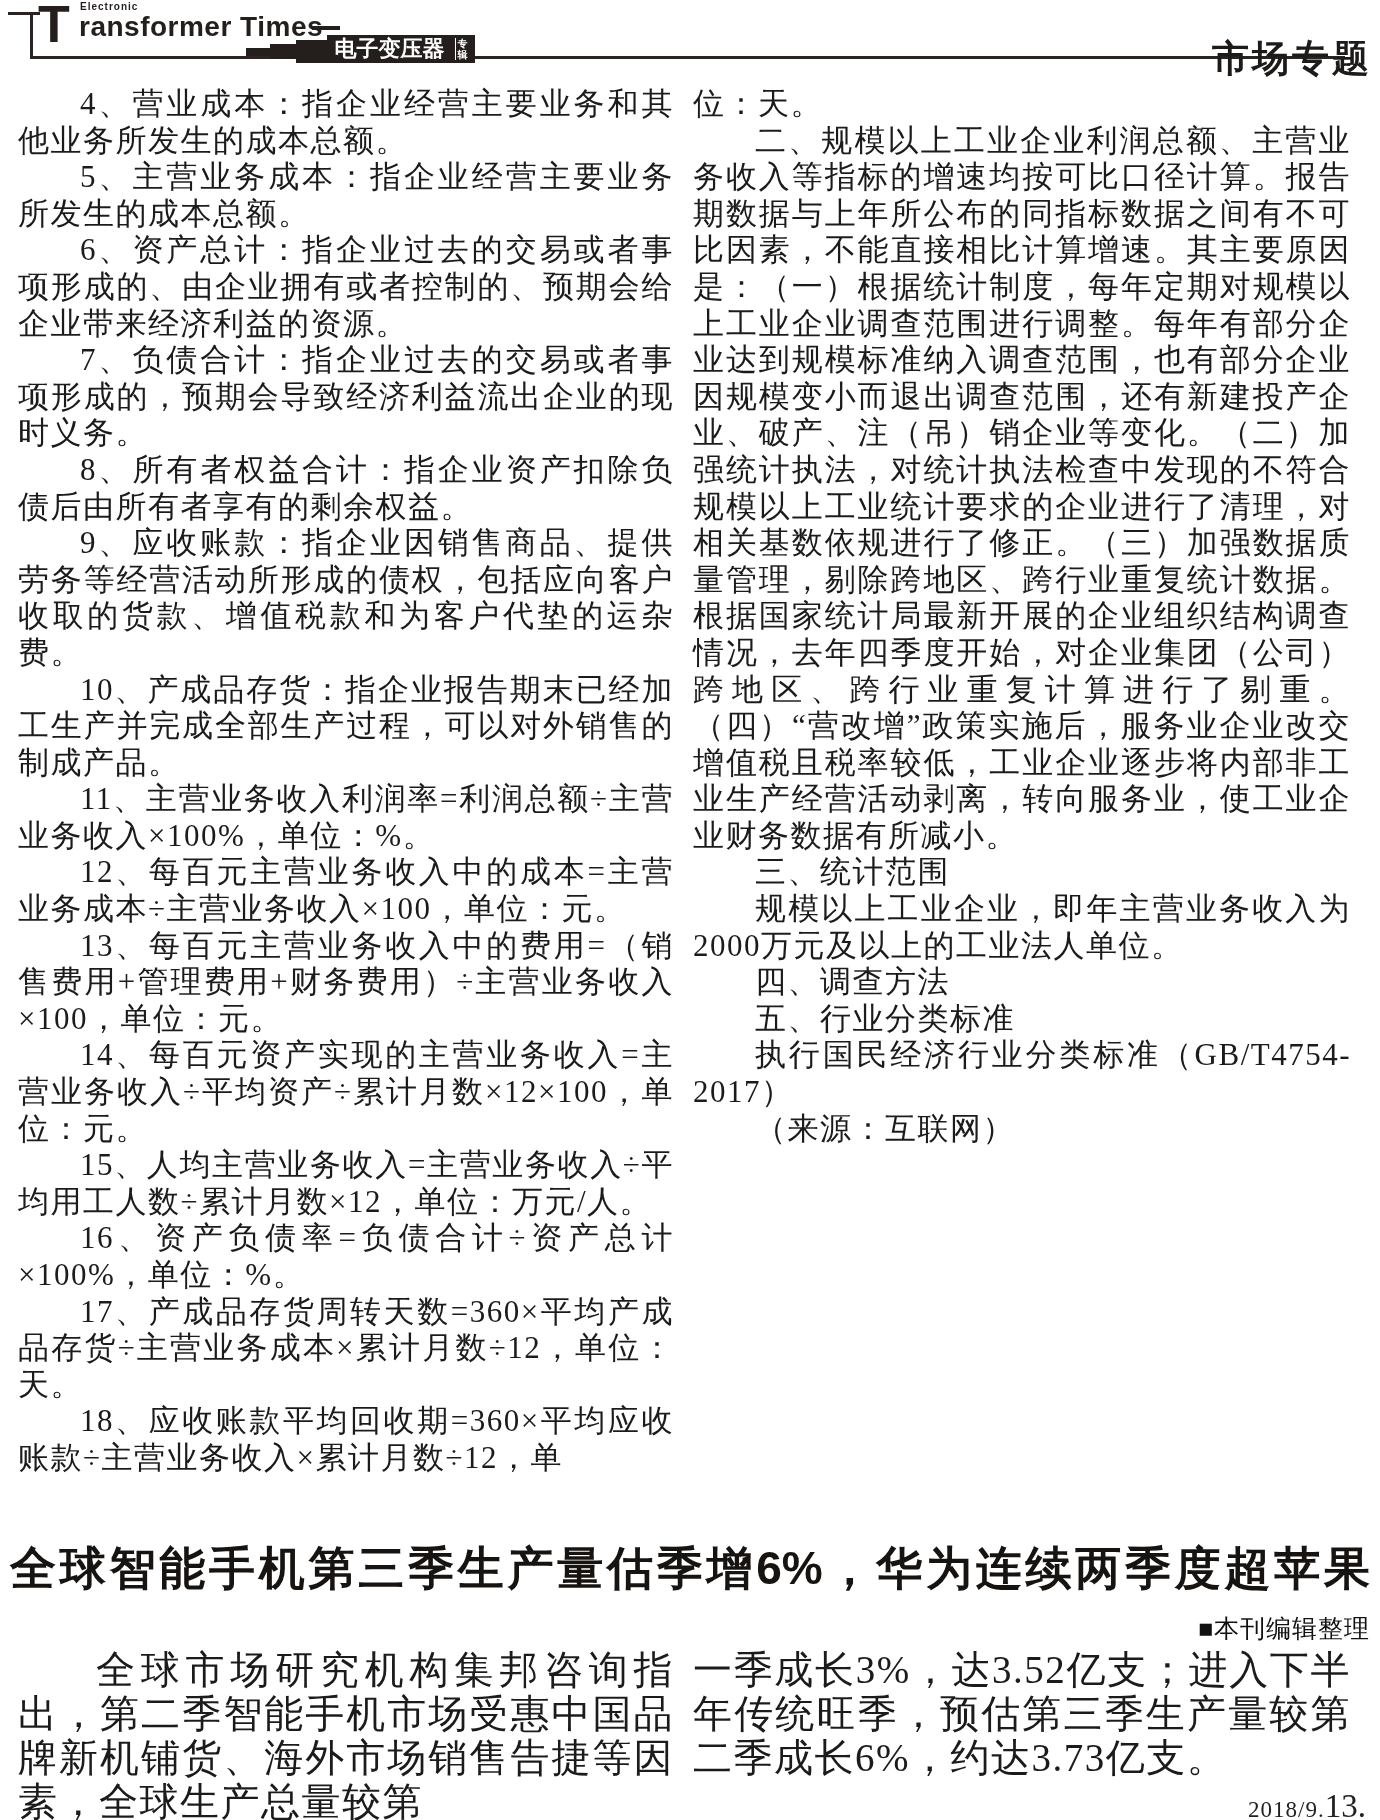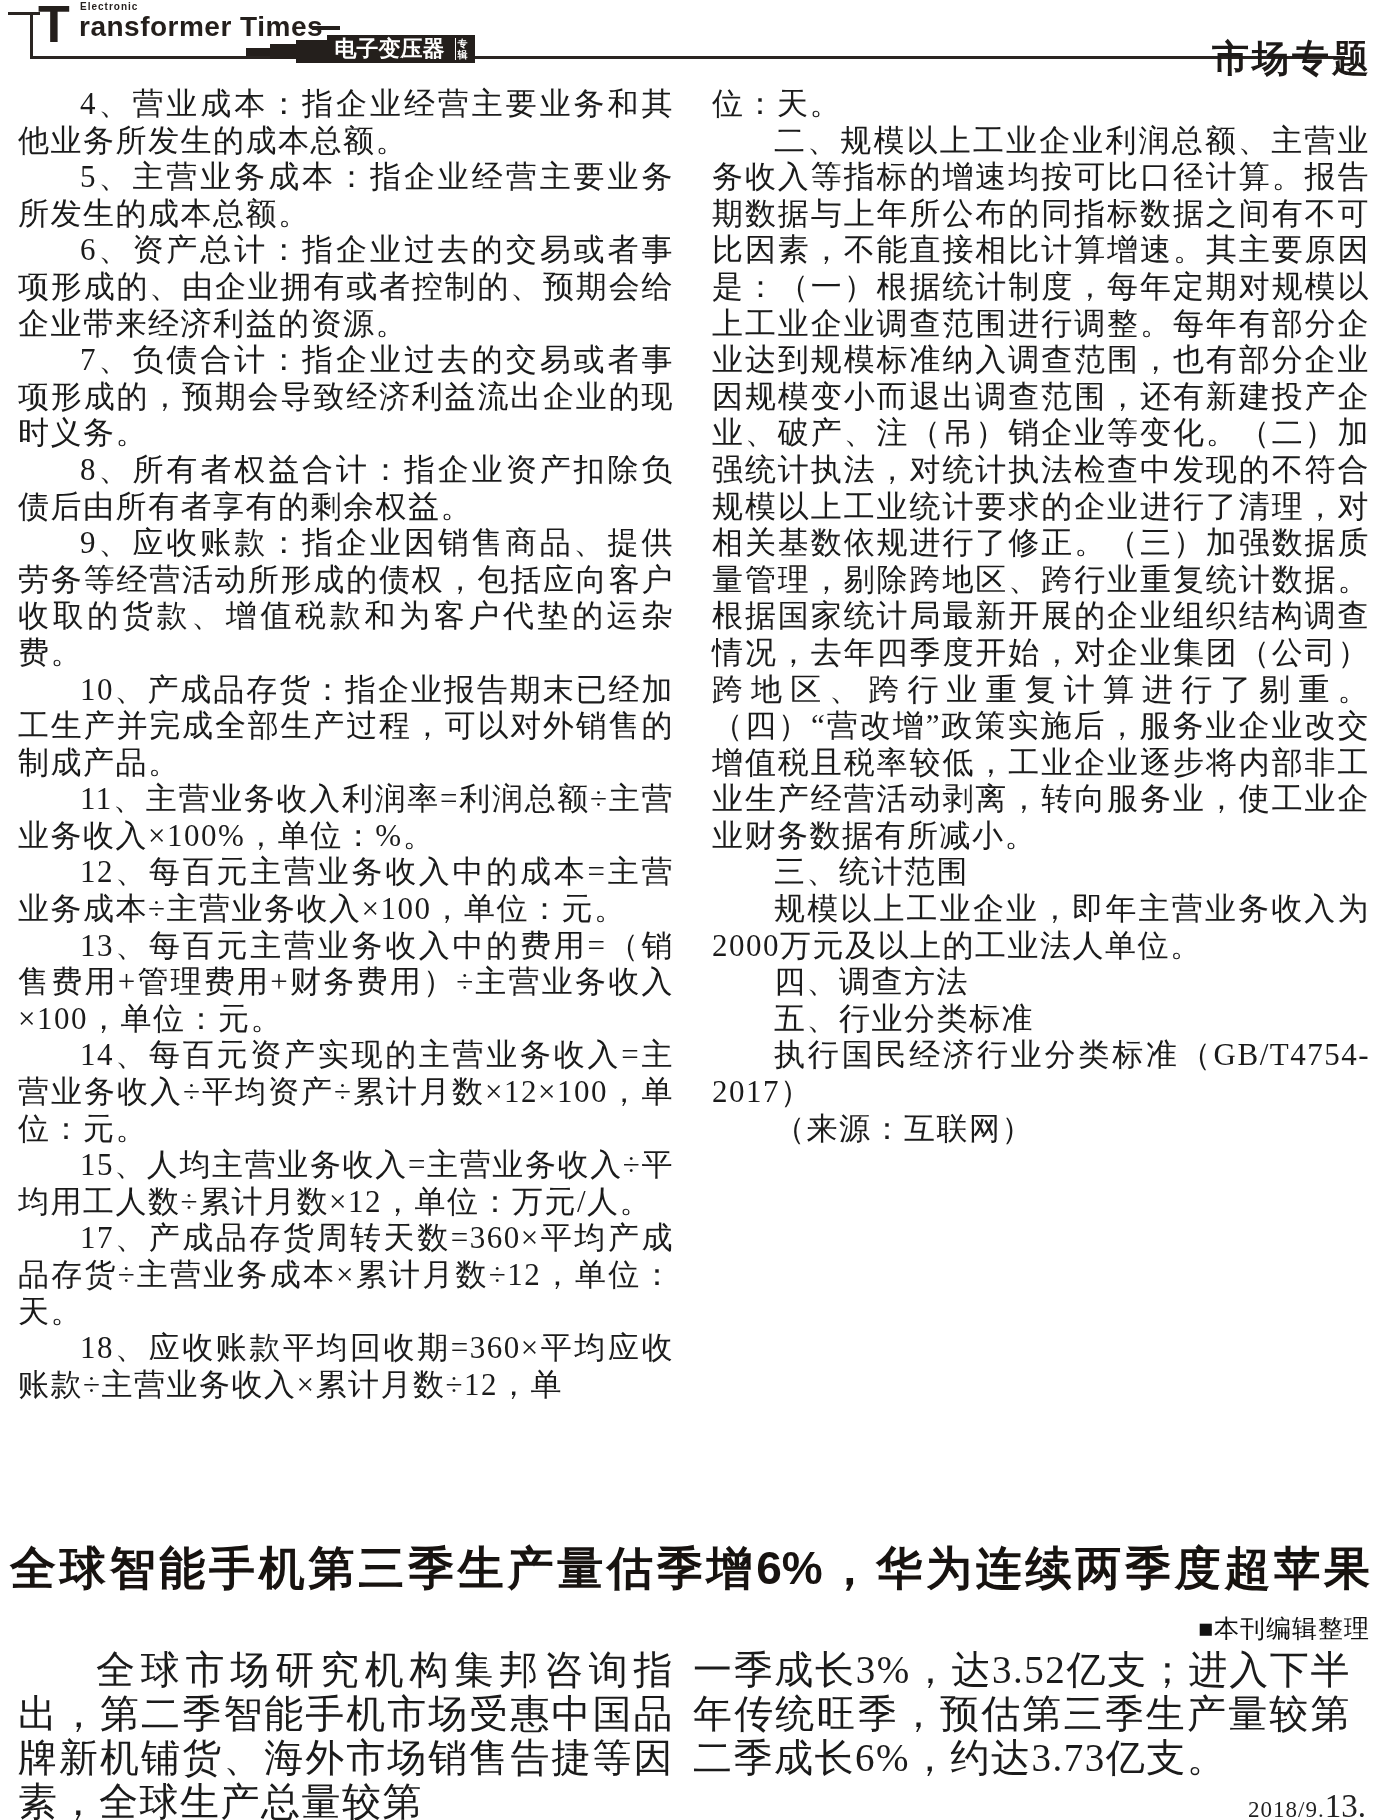--- a/index.html
+++ b/index.html
@@ -29,21 +29,21 @@
     font-size:22px;letter-spacing:0px;line-height:1;}
   .banner-tag{display:flex;flex-direction:column;color:#fff;
     font-family:"Liberation Sans",sans-serif;font-weight:bold;font-size:10px;line-height:11px;
     border-left:1px solid #fff;padding-left:2px;}
   .section-label{position:absolute;right:8px;top:16px;font-family:"Liberation Sans",sans-serif;
     font-weight:bold;font-size:37px;letter-spacing:3px;color:#1d1a18;margin-top:18px;}
   
   .col{position:absolute;top:86px;width:656px;font-size:31px;line-height:36.6px;
     letter-spacing:1.5px;text-align:justify;text-justify:inter-character;}
   .col-left{left:18px;}
-  .col-right{left:712px;width:658px;}
+  .col-right{left:693px;width:658px;}
   .para{margin:0;text-indent:2em;}
   .para.cont{text-indent:0;}
   
   .a2-title{position:absolute;left:10px;top:1542px;width:1360px;
     font-family:Liberation Sans, sans-serif;font-weight:bold;font-size:46px;
     color:#171310;text-align:justify;text-align-last:justify;line-height:1.15;}
   .a2-byline{position:absolute;right:10px;top:1612px;font-size:25px;letter-spacing:1px;
     color:#111;}
   .col2{position:absolute;top:1648px;width:656px;font-size:39px;line-height:44px;
     letter-spacing:1.5px;text-align:justify;text-justify:inter-character;}
@@ -85,20 +85,21 @@
     <p class="para">6、资产总计：指企业过去的交易或者事项形成的、由企业拥有或者控制的、预期会给企业带来经济利益的资源。</p>
     <p class="para">7、负债合计：指企业过去的交易或者事项形成的，预期会导致经济利益流出企业的现时义务。</p>
     <p class="para">8、所有者权益合计：指企业资产扣除负债后由所有者享有的剩余权益。</p>
     <p class="para">9、应收账款：指企业因销售商品、提供劳务等经营活动所形成的债权，包括应向客户收取的货款、增值税款和为客户代垫的运杂费。</p>
     <p class="para">10、产成品存货：指企业报告期末已经加工生产并完成全部生产过程，可以对外销售的制成产品。</p>
     <p class="para">11、主营业务收入利润率=利润总额÷主营业务收入×100%，单位：%。</p>
     <p class="para">12、每百元主营业务收入中的成本=主营业务成本÷主营业务收入×100，单位：元。</p>
     <p class="para">13、每百元主营业务收入中的费用=（销售费用+管理费用+财务费用）÷主营业务收入×100，单位：元。</p>
     <p class="para">14、每百元资产实现的主营业务收入=主营业务收入÷平均资产÷累计月数×12×100，单位：元。</p>
     <p class="para">15、人均主营业务收入=主营业务收入÷平均用工人数÷累计月数×12，单位：万元/人。</p>
+    <p class="para">16、资产负债率=负债合计÷资产总计×100%，单位：%。</p>
     <p class="para">17、产成品存货周转天数=360×平均产成品存货÷主营业务成本×累计月数÷12，单位：天。</p>
     <p class="para">18、应收账款平均回收期=360×平均应收账款÷主营业务收入×累计月数÷12，单</p>
   </div>
 <div class="col col-right">
     <p class="para cont">位：天。</p>
     <p class="para">二、规模以上工业企业利润总额、主营业务收入等指标的增速均按可比口径计算。报告期数据与上年所公布的同指标数据之间有不可比因素，不能直接相比计算增速。其主要原因是：（一）根据统计制度，每年定期对规模以上工业企业调查范围进行调整。每年有部分企业达到规模标准纳入调查范围，也有部分企业因规模变小而退出调查范围，还有新建投产企业、破产、注（吊）销企业等变化。（二）加强统计执法，对统计执法检查中发现的不符合规模以上工业统计要求的企业进行了清理，对相关基数依规进行了修正。（三）加强数据质量管理，剔除跨地区、跨行业重复统计数据。根据国家统计局最新开展的企业组织结构调查情况，去年四季度开始，对企业集团（公司）跨地区、跨行业重复计算进行了剔重。（四）“营改增”政策实施后，服务业企业改交增值税且税率较低，工业企业逐步将内部非工业生产经营活动剥离，转向服务业，使工业企业财务数据有所减小。</p>
     <p class="para">三、统计范围</p>
     <p class="para">规模以上工业企业，即年主营业务收入为2000万元及以上的工业法人单位。</p>
     <p class="para">四、调查方法</p>
     <p class="para">五、行业分类标准</p>

